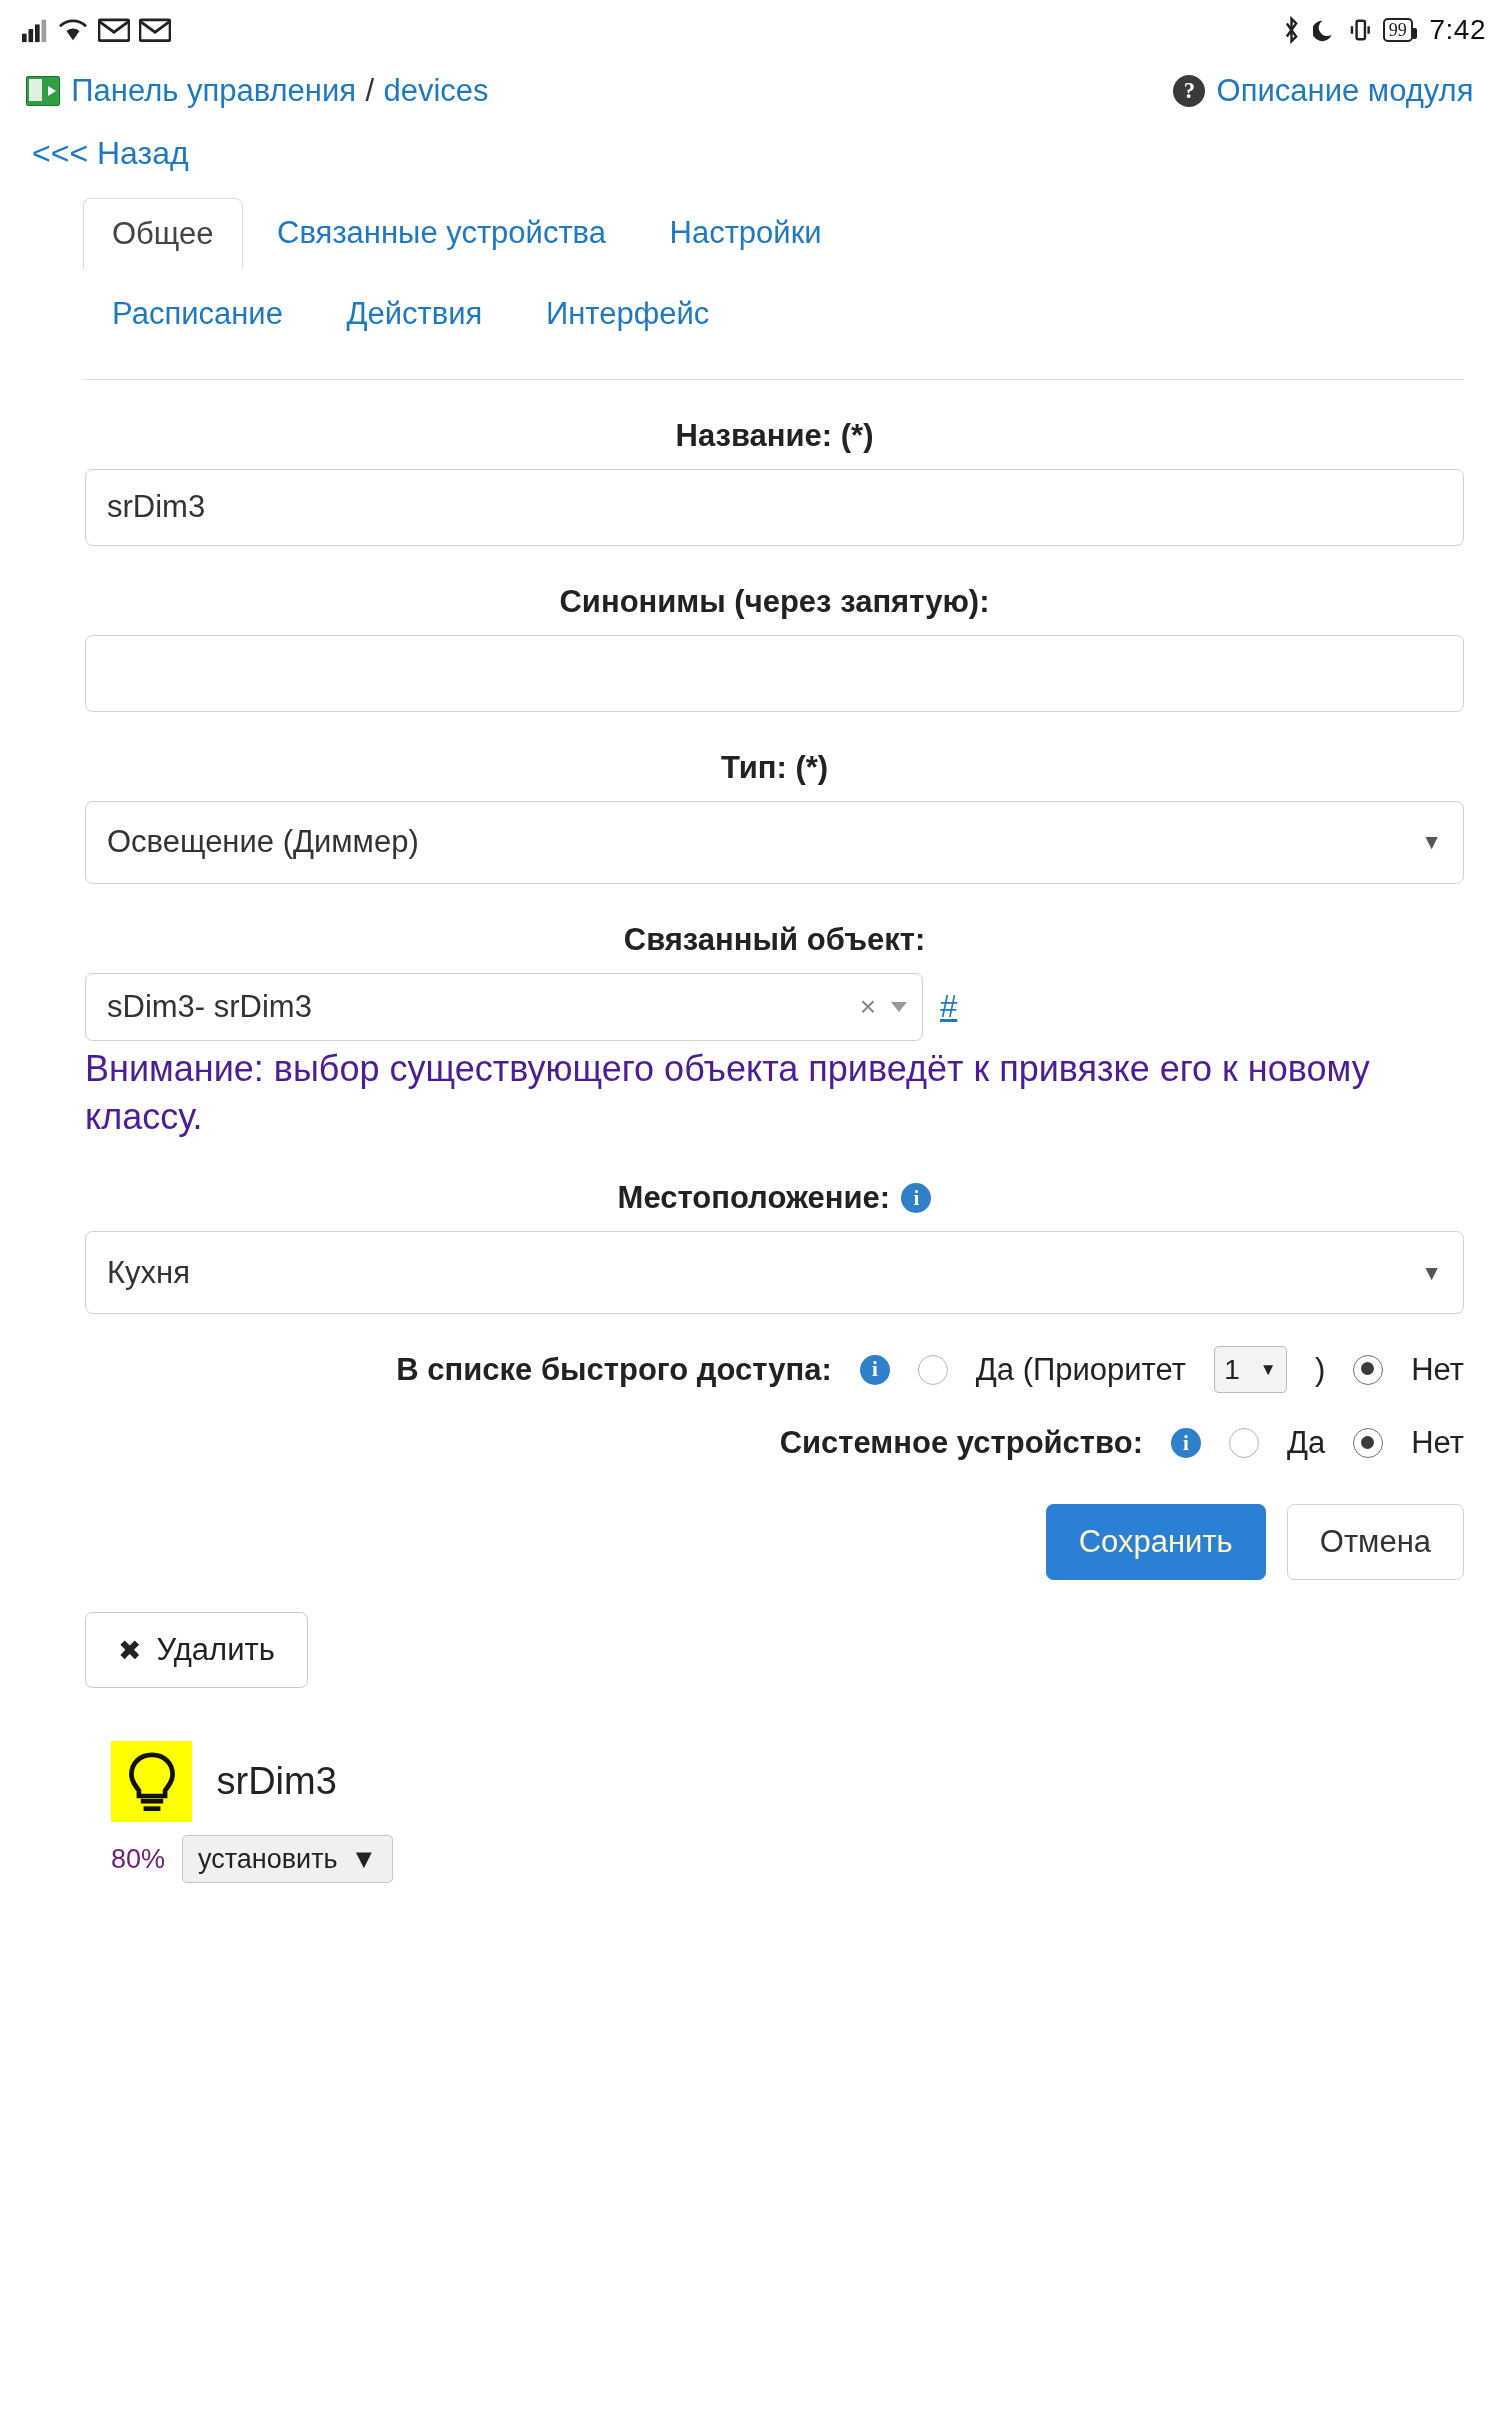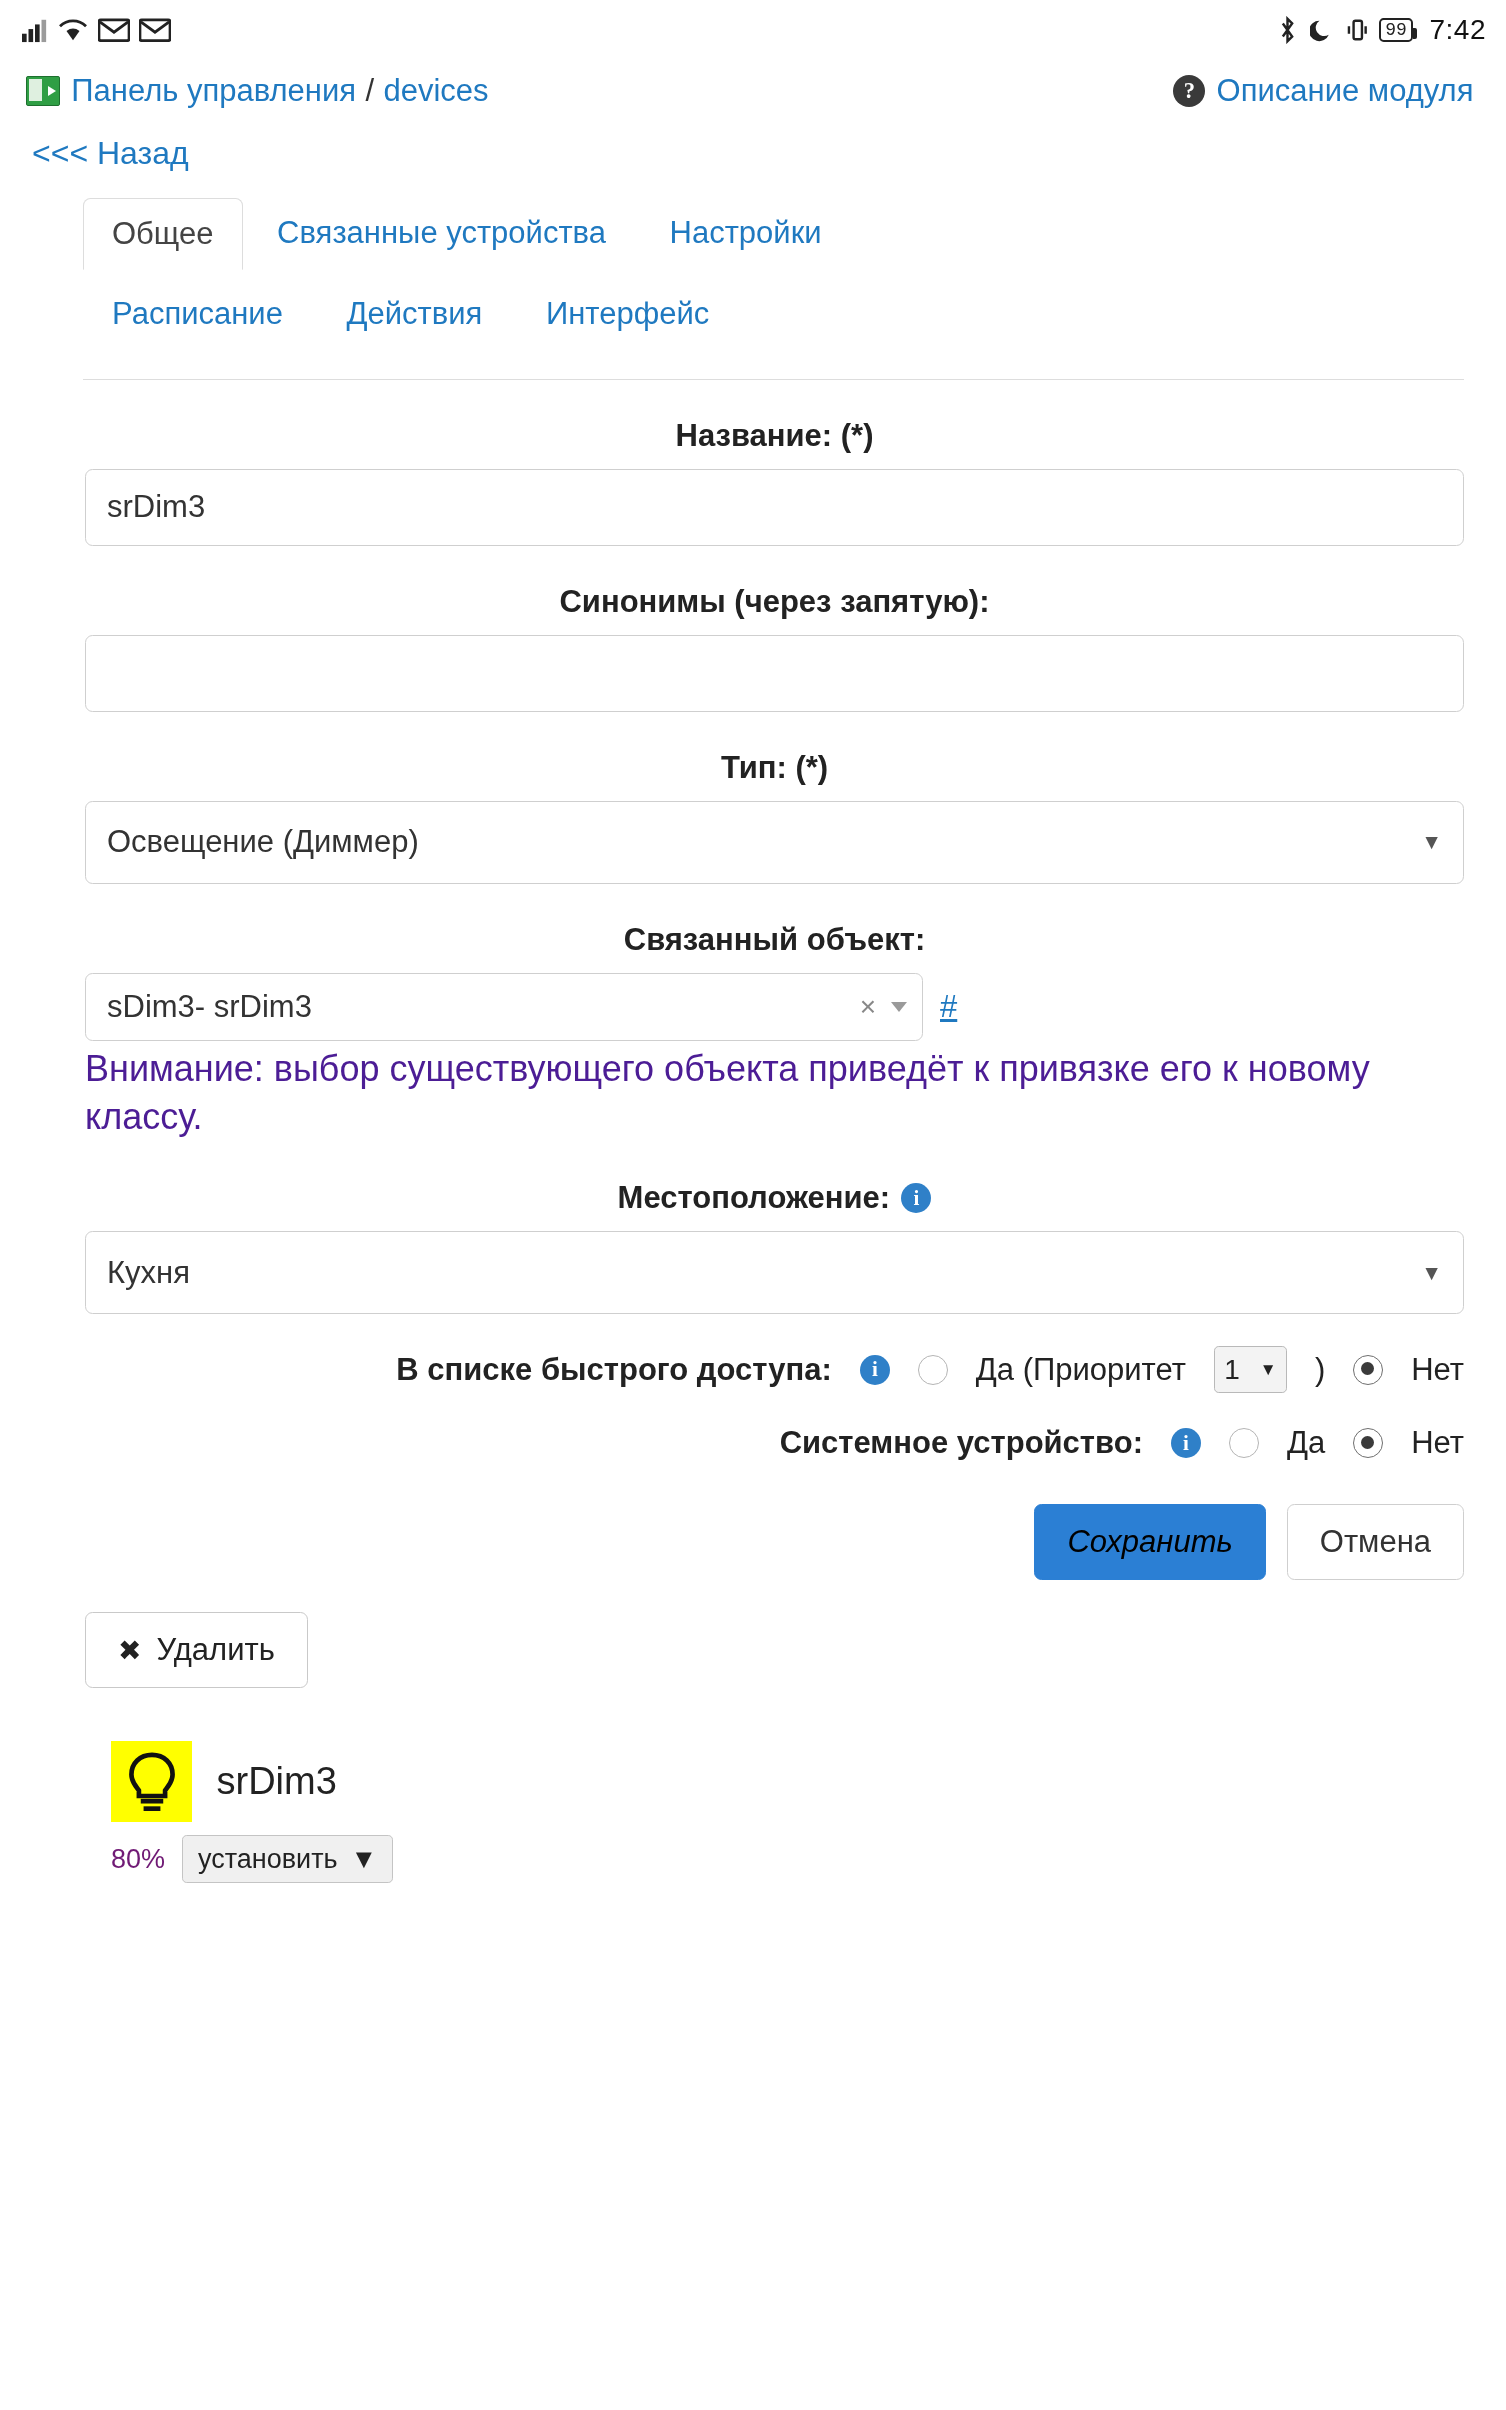--- a/index.html
+++ b/index.html
@@ -23,21 +23,21 @@
     font-size: 26px;
     color: #1a1a1a;
   }
   .sb-left { display: flex; align-items: center; gap: 9.4px; }
   .sb-right { margin-left: auto; display: flex; align-items: center; gap: 11.3px; }
   .sb-icon { display: inline-flex; align-items: center; }
   .sb-time { font-size: 28px; color: #111; margin-left: 5.6px; letter-spacing: 0.5px;}
   .batt {
     border: 2.8px solid #222; border-radius: 4.7px;
     padding: 0.9px 3.8px; font-size: 18px; line-height: 1;
-    font-family: Liberation Mono, monospace; color: #222;
+    font-family: Liberation Serif, serif; color: #222;
     position: relative;
     text-align: center;
   }
   .batt:after {
     content: ""; position: absolute; right: -6.6px; top: 7.5px;
     width: 3.8px; height: 11.3px; background: #222; border-radius: 0 1.9px 1.9px 0;
   }
 
   
   .crumbbar {
@@ -198,21 +198,21 @@
   }
   .mini-select .caret { font-size: 17px; }
 
   
   .btnrow { display: flex; justify-content: flex-end; gap: 21px; margin-top: 43px; }
   .btn {
     font-size: 31px; border-radius: 7.5px;
     padding: 19px 32px; border: 1.9px solid #cfcfcf;
     background: #fff; color: #333;
   }
-  .btn.primary { background: #2b7fd4; border-color: #2b7fd4; color: #000000; font-style: italic; }
+  .btn.primary { background: #2b7fd4; border-color: #2b7fd4; color: #fef9c3; }
   .btn.delete {
     margin-top: 32px; display: inline-flex; align-items: center; gap: 15px;
     border: 1.9px solid #c9c9c9; color: #222;
   }
   .btn.delete .x { font-size: 28px; }
 
   
   .widget { margin: 53px 0 0 26px; }
   .wrow { display: flex; align-items: center; gap: 24.5px; }
   .bulb {

